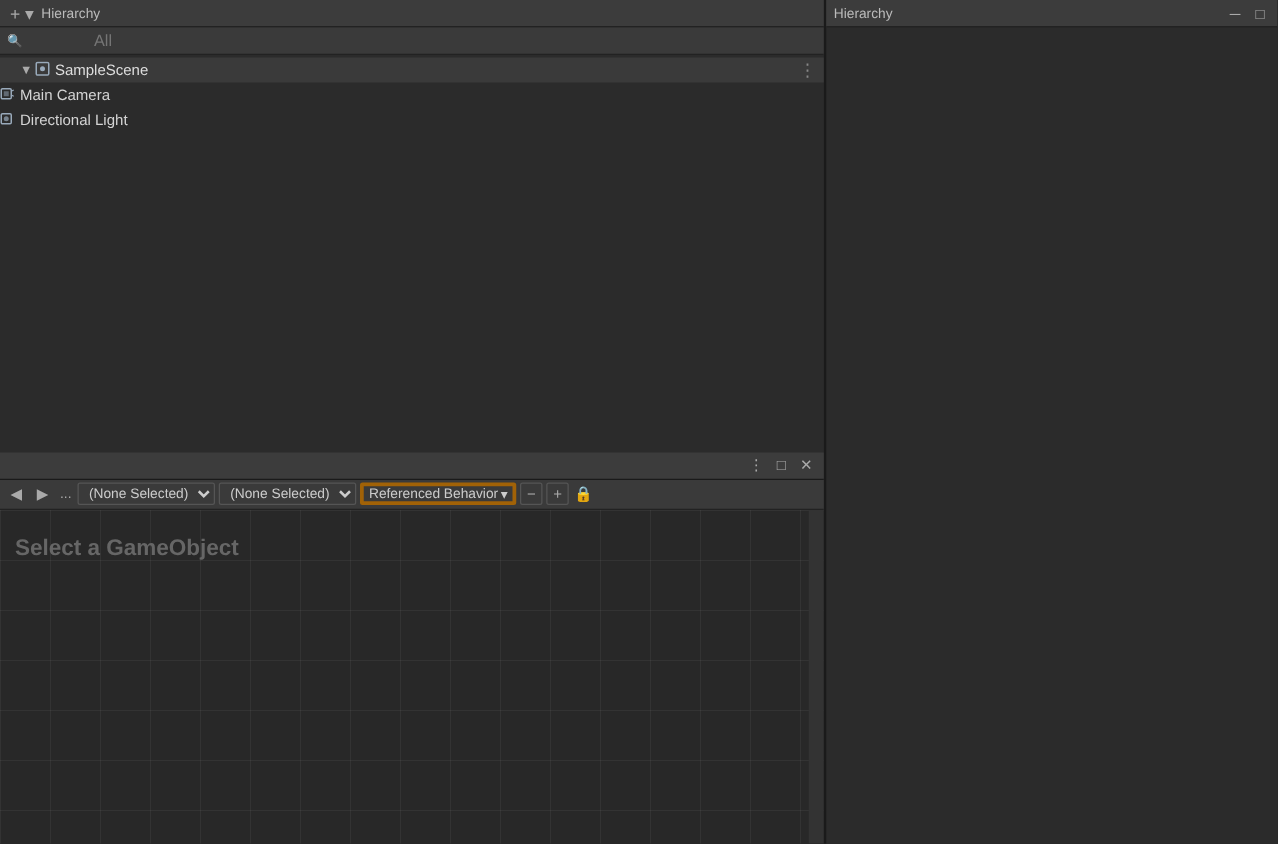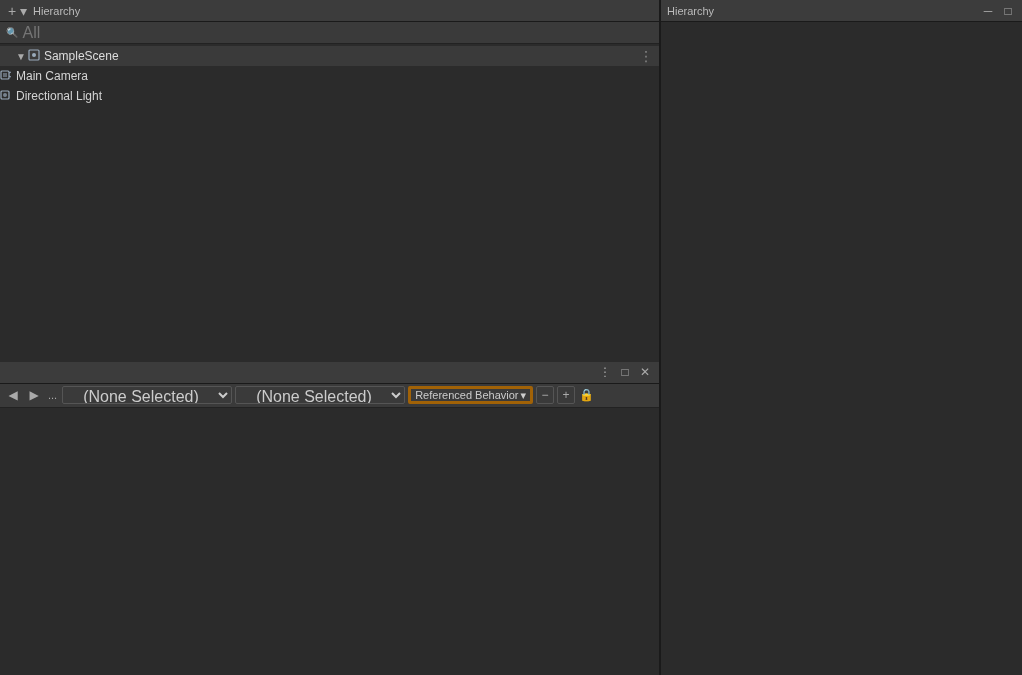--- a/index.html
+++ b/index.html
@@ -75,23 +75,24 @@
 
     .search-icon-small {
       color: #888;
       font-size: 10px;
     }
 
     .search-input {
       background: none;
       border: none;
       color: #ccc;
-      font-size: 16px;
+      font-size: 13px;
       outline: none;
       width: 120px;
+      text-align: center;
     }
 
     
     .hierarchy-tree {
       flex: 1;
       background-color: #2b2b2b;
       padding: 2px 0;
     }
 
     .tree-scene {
@@ -210,23 +211,23 @@
       color: #aaa;
       font-size: 11px;
       cursor: pointer;
       padding: 2px 2px;
     }
 
     .dropdown-select {
       background-color: #3a3a3a;
       border: 1px solid #555;
       color: #ccc;
-      font-size: 16px;
+      font-size: 11px;
       height: 18px;
-      padding: 0 16px;
+      padding: 0 4px;
       cursor: pointer;
       border-radius: 2px;
     }
 
     .referenced-behavior-btn {
       background-color: #3a3a3a;
       border: 3px solid #a16207;
       color: #ccc;
       font-size: 11px;
       height: 18px;
@@ -404,20 +405,27 @@
       <button class="referenced-behavior-btn">
         <span>Referenced Behavior</span>
         <span>▾</span>
       </button>
 
       <button class="minus-btn">−</button>
       <button class="plus-btn">+</button>
       <button class="nav-btn">🔒</button>
     </div>
 
+    <div class="behavior-canvas">
+      <span class="select-gameobject-text">Select a GameObject</span>
+
+      <div class="scrollbar-track">
+        
+      </div>
+    </div>
 
   </div>
 </div>
 
 <div class="right-panel">
   <div class="inspector-header">
     <span class="inspector-title">Hierarchy</span>
     <div class="inspector-controls">
       <button class="win-btn">─</button>
       <button class="win-btn">□</button>

